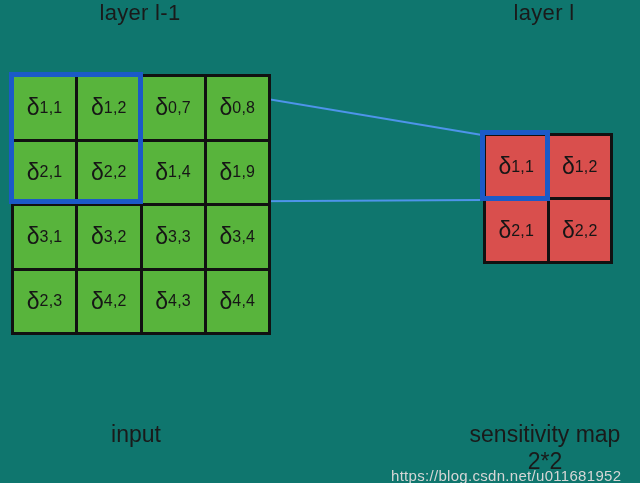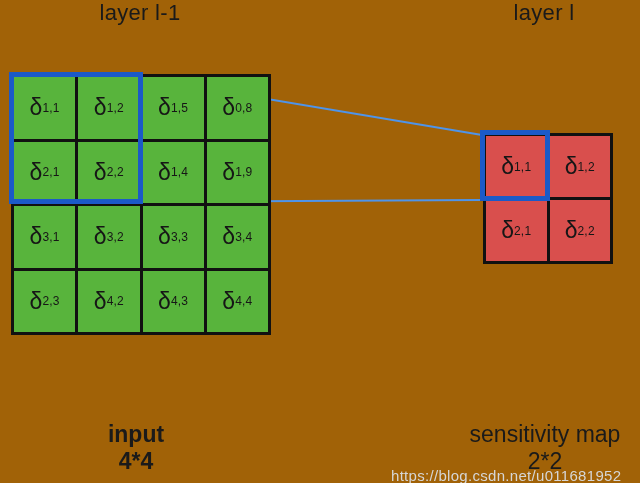--- a/index.html
+++ b/index.html
@@ -10,21 +10,21 @@
     --grid-line: #111111;
     --text: #1a1a1a;
     --watermark-text: #d6d6d6;
   }
   * { margin: 0; padding: 0; box-sizing: border-box; }
   html, body { background: #ffffff; }
   .canvas {
     position: relative;
     width: 640px;
     height: 483px;
-    background: #a16207;
+    background: #0f766e;
     font-family: "Liberation Sans", sans-serif;
     color: var(--text);
     overflow: hidden;
   }
   .title {
     position: absolute;
     font-size: 22px;
     text-align: center;
     color: var(--text);
     letter-spacing: 0.3px;
@@ -55,21 +55,21 @@
     display: flex;
     align-items: center;
     justify-content: center;
     font-size: 23px;
     color: #161616;
     line-height: 1;
   }
   .cell.g { background: var(--input-cell); }
   .cell.r { background: var(--sensitivity-cell); }
   .cell sub {
-    font-size: 12px;
+    font-size: 16px;
     line-height: 1;
     vertical-align: -5px;
     letter-spacing: 0.2px;
   }
   .hl-box {
     position: absolute;
     border: 5px solid var(--highlight-border);
     background: transparent;
     pointer-events: none;
   }
@@ -84,21 +84,21 @@
   }
   .caption {
     position: absolute;
     top: 421px;
     width: 220px;
     text-align: center;
     font-size: 23px;
     line-height: 27px;
     color: var(--text);
   }
-  .caption-input { left: 26px; font-weight: bold; }
+  .caption-input { left: 26px; }
   .caption-sens  { left: 435px; }
   .watermark {
     position: absolute;
     left: 391px; top: 467px;
     font-size: 15px;
     letter-spacing: 0.3px;
     color: var(--watermark-text);
     white-space: nowrap;
   }
 </style>
@@ -119,21 +119,21 @@
     <div class="cell g">
         <span>δ</span>
         <sub>1,1</sub>
       </div>
     <div class="cell g">
         <span>δ</span>
         <sub>1,2</sub>
       </div>
     <div class="cell g">
         <span>δ</span>
-        <sub>1,5</sub>
+        <sub>0,7</sub>
       </div>
     <div class="cell g">
         <span>δ</span>
         <sub>0,8</sub>
       </div>
     <div class="cell g">
         <span>δ</span>
         <sub>2,1</sub>
       </div>
     <div class="cell g">
@@ -201,21 +201,20 @@
       </div>
   </div>
 
   <div class="hl-box hl-input"></div>
   <div class="hl-box hl-sens"></div>
 
   <div class="watermark">https://blog.csdn.net/u011681952</div>
 
   <div class="caption caption-input">
     <div>input</div>
-    <div>4*4</div>
   </div>
 
   <div class="caption caption-sens">
     <div>sensitivity map</div>
     <div>2*2</div>
   </div>
 
 </div>
 
 </body></html>

